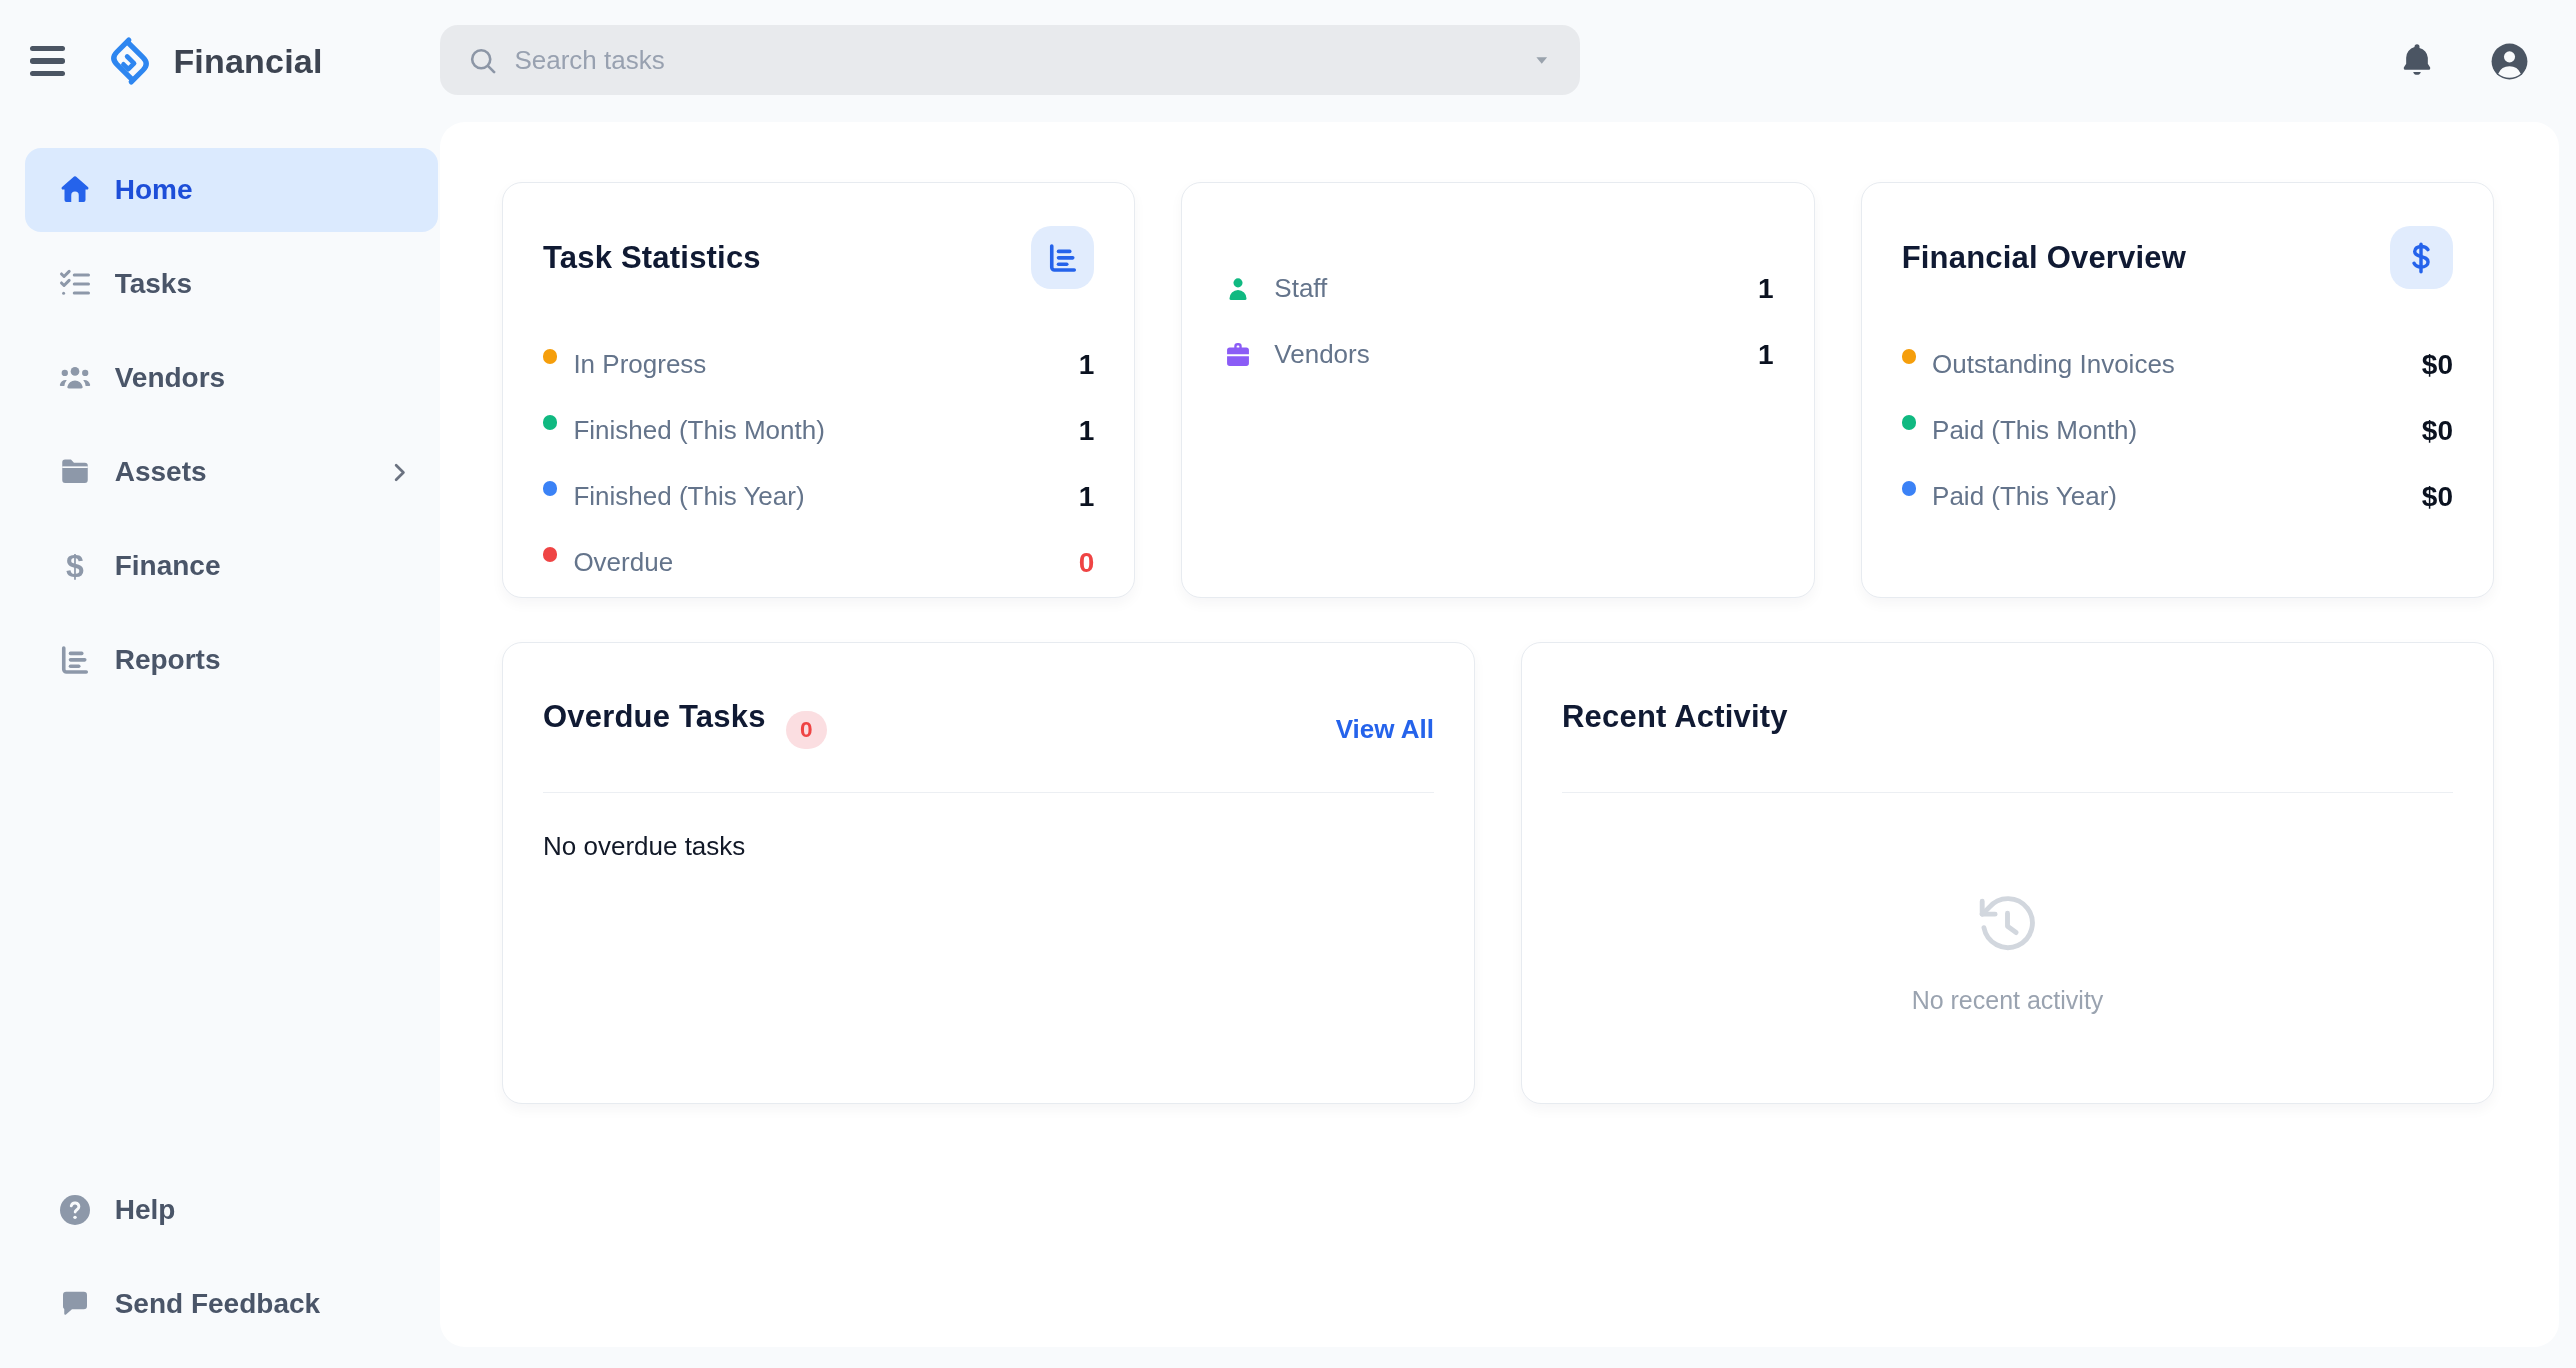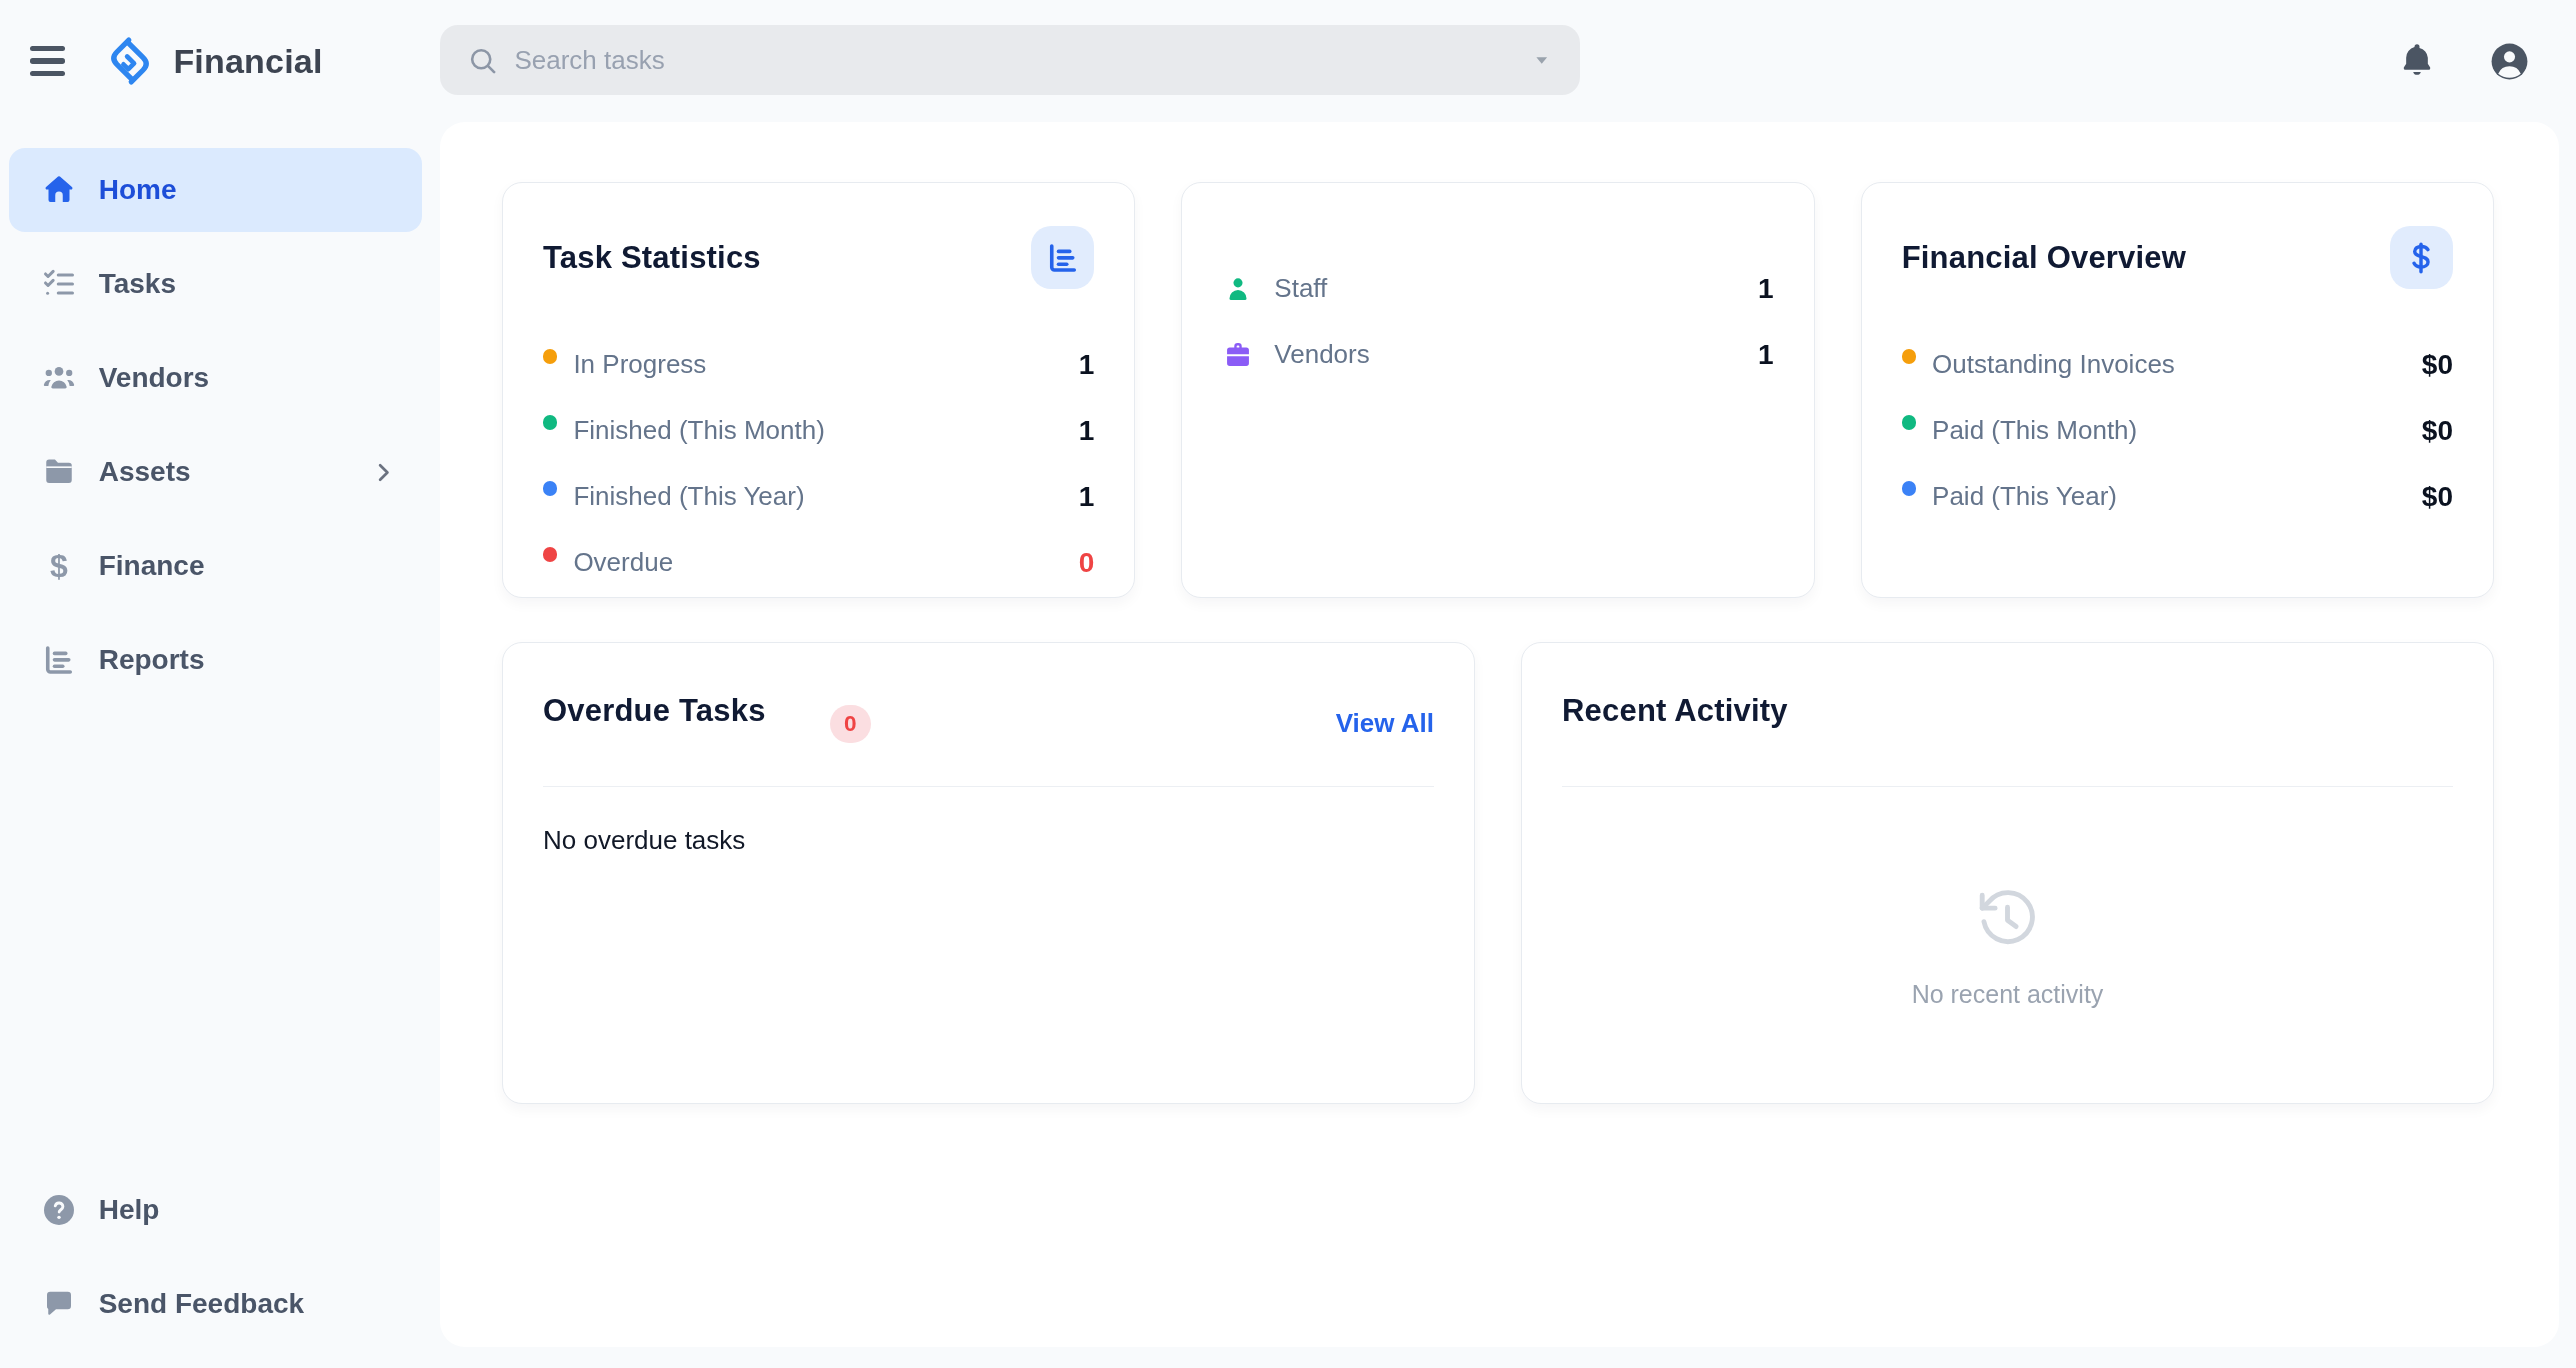--- a/index.html
+++ b/index.html
@@ -24,21 +24,21 @@
   .searchbar input{
     flex:1;margin-left:14.4px;border:none;background:transparent;outline:none;
     font-family:inherit;font-size:26px;color:#3c4555;
   }
   .searchbar input::placeholder{color:#98a1b0;}
   .search-caret{width:23.5px;height:23.5px;color:#9aa3ad;flex:0 0 auto;cursor:pointer;}
   .topbar-right{position:absolute;right:45px;top:0;height:122px;display:flex;align-items:center;gap:51px;}
   .bell-ico{width:40px;height:40px;color:#4b5563;cursor:pointer;}
   .avatar-ico{width:43px;height:43px;color:#4b5563;cursor:pointer;}
   
-  .sidebar{position:absolute;left:0;top:122px;width:440px;bottom:0;}
+  .sidebar{position:absolute;left:16px;top:122px;width:440px;bottom:0;}
   .side-item{
     height:84px;margin:0 18px 10px 9px;border-radius:16px;display:flex;align-items:center;
     padding-left:32px;cursor:pointer;box-sizing:border-box;
   }
   .side-item:first-child{margin-top:26px;}
   .side-ico{width:36px;height:36px;display:flex;align-items:center;justify-content:center;color:#8d98a9;flex:0 0 auto;}
   .side-ico svg{width:36px;height:36px;}
   .side-label{margin-left:21.7px;font-size:28px;font-weight:600;color:#4a5568;}
   .side-item.active{background:#dbeafe;}
   .side-item.active .side-ico{color:#2563eb;}
@@ -67,21 +67,21 @@
   }
   .badge-ico svg{width:36px;height:36px;}
   .stat-rows{margin-top:47px;display:flex;flex-direction:column;gap:34px;}
   .stat-row{display:flex;align-items:flex-start;}
   .dot{width:14.4px;height:14.4px;border-radius:50%;flex:0 0 auto;}
   .row-ico{width:32px;height:32px;flex:0 0 auto;display:flex;align-items:center;justify-content:center;}
   .row-ico svg{width:32px;height:32px;}
   .row-label{margin-left:16px;font-size:26px;color:#64748b;}
   .row-label.after-ico{margin-left:20px;}
   .row-value{margin-left:auto;font-size:28px;font-weight:700;color:#0b1220;}
-  .head2{display:flex;align-items:center;margin-top:10px;gap:44px;}
+  .head2{display:flex;align-items:center;margin-top:16px;}
   .head2 .card-title{margin-top:0;}
   .count-pill{
     margin-left:20px;background:#fbdee1;color:#ef4444;font-size:22.6px;font-weight:600;
     padding:5.4px 14.4px;border-radius:901px;line-height:1.2;
   }
   .view-all{margin-left:auto;font-size:26px;font-weight:600;color:#2563eb;cursor:pointer;}
   .divider{border:none;border-top:1.8px solid #eceff3;margin:31px 0 0 0;}
   .empty-dark{margin-top:38px;font-size:26px;color:#111827;}
   .empty-center{display:flex;flex-direction:column;align-items:center;margin-top:97px;gap:27px;}
   .history-ico{width:69px;height:69px;color:#d2d7de;}

